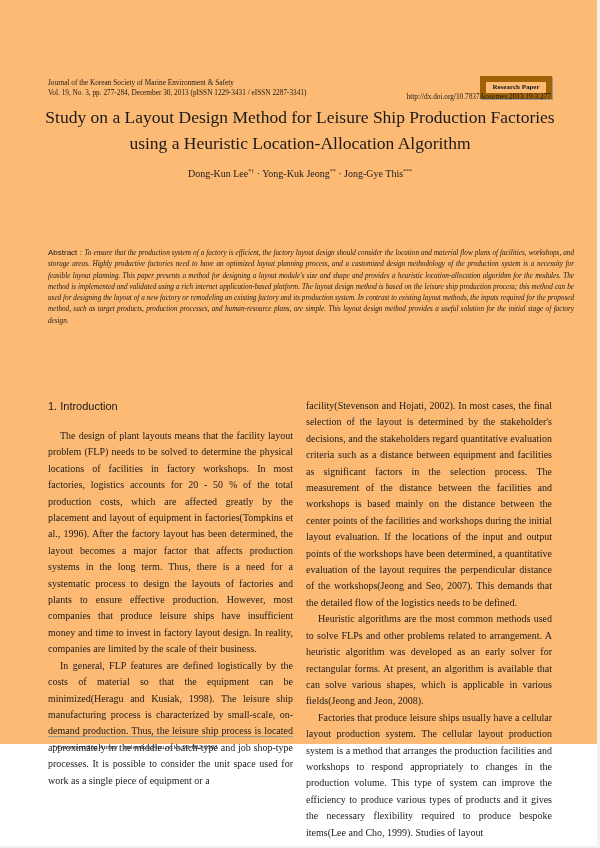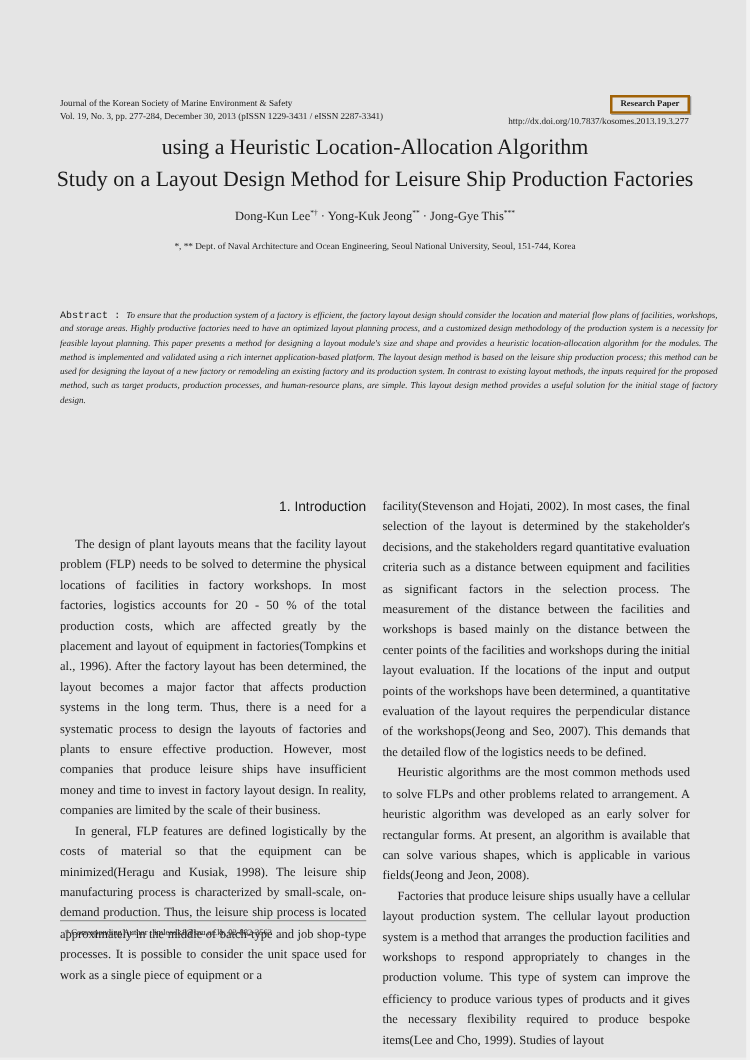--- a/index.html
+++ b/index.html
@@ -1,38 +1,38 @@
 <!DOCTYPE html>
 <html><head>
 <meta charset="utf-8">
 <style>
   html, body { margin: 0; padding: 0; background: #ffffff; }
   body { width: 600px; height: 848px; position: relative; overflow: hidden;
          font-family: "Liberation Serif", serif; color: #1a1a1a; }
-  .page { position: absolute; left: 0; top: 0; width: 600px; height: 848px; background: #e5e5e5; }
+  .page { position: absolute; left: 0; top: 0; width: 600px; height: 744px; background: #fdba74; }
   .journal { position: absolute; left: 48px; top: 78px; font-size: 7.3px; line-height: 10px; }
   .journal div { white-space: nowrap; }
   .doi { position: absolute; right: 49px; top: 92px; font-size: 7.3px; white-space: nowrap; }
-  .rp-badge { position: absolute; right: 48px; top: 76px; width: 60px; height: 11px; border: 2px solid #a16207;
+  .rp-badge { position: absolute; right: 48px; top: 76px; width: 60px; height: 11px; border: 6px solid #a16207;
               font-size: 7px; font-weight: bold; text-align: center; line-height: 11px; box-shadow: 1px 1px 0 #999; }
   .title { position: absolute; left: 30px; width: 540px; top: 104px; text-align: center;
            font-size: 17.5px; line-height: 26px; }
   .authors { position: absolute; left: 0; width: 600px; top: 168px; text-align: center; font-size: 10px; }
   .authors sup { font-size: 6px; }
   .affil { position: absolute; left: 0; width: 600px; text-align: center; font-size: 7.4px; white-space: nowrap; }
   .abstract { position: absolute; left: 48px; top: 247px; width: 526px; font-size: 7.2px; line-height: 11.3px;
               text-align: justify; font-style: italic; }
-  .abstract .lab, .kw .lab { font-family: Liberation Mono, monospace; font-style: normal; font-size: 8px; }
+  .abstract .lab, .kw .lab { font-family: Liberation Sans, sans-serif; font-style: normal; font-size: 8px; }
   .kw { position: absolute; left: 48px; top: 365px; width: 530px; font-size: 7px; font-style: italic; white-space: nowrap; }
   .col { position: absolute; font-size: 10px; line-height: 16.4px; text-align: justify; }
   .col-left { left: 48px; top: 428px; width: 245px; }
   .col-right { left: 306px; top: 398px; width: 246px; }
   .col p { margin: 0; text-indent: 12px; }
   .col p.noindent { text-indent: 0; }
-  .section-title { position: absolute; left: 48px; top: 400px; width: 245px; text-align: right;
+  .section-title { position: absolute; left: 48px; top: 400px; width: 245px; text-align: left;
                    font-family: "Liberation Sans", sans-serif; font-size: 11px; }
   .footnote-rule { position: absolute; left: 48px; top: 736px; width: 245px; border-top: 1.5px solid #999; }
   .footnote { position: absolute; left: 52px; top: 743px; font-size: 6.8px; white-space: nowrap; }
   .pagenum { position: absolute; left: 0; width: 600px; top: 772px; text-align: center;
              font-family: "Liberation Sans", sans-serif; font-weight: bold; font-size: 9px; }
   .bottom-edge { position: absolute; left: 0; top: 846px; width: 600px; height: 2px; background: #eee; }
   .right-edge { position: absolute; right: 0; top: 0; width: 3px; height: 848px; background: #f2f2f2; }
 </style>
 </head>
 <body>
@@ -40,32 +40,31 @@
 <div class="page">
 
   <div class="journal">
     <div>Journal of the Korean Society of Marine Environment &amp; Safety</div>
     <div>Vol. 19, No. 3, pp. 277-284, December 30, 2013 (pISSN 1229-3431 / eISSN 2287-3341)</div>
   </div>
   <div class="rp-badge">Research Paper</div>
   <div class="doi">http://dx.doi.org/10.7837/kosomes.2013.19.3.277</div>
 
   <div class="title">
+    <div>Study on a Layout Design Method for Leisure Ship Production Factories</div>
     <div>using a Heuristic Location-Allocation Algorithm</div>
-    <div>Study on a Layout Design Method for Leisure Ship Production Factories</div>
   </div>
 
   <div class="authors">
     <span>Dong-Kun Lee</span><sup>*†</sup>
     <span> · </span>
     <span>Yong-Kuk Jeong</span><sup>**</sup>
     <span> · </span>
     <span>Jong-Gye This</span><sup>***</sup>
   </div>
-  <div class="affil" style="top:192px">*, ** Dept. of Naval Architecture and Ocean Engineering, Seoul National University, Seoul, 151-744, Korea</div>
 
   <div class="abstract">
     <span class="lab">Abstract : </span><span>To ensure that the production system of a factory is efficient, the factory layout design should consider the location and material flow plans of facilities, workshops, and storage areas. Highly productive factories need to have an optimized layout planning process, and a customized design methodology of the production system is a necessity for feasible layout planning. This paper presents a method for designing a layout module's size and shape and provides a heuristic location-allocation algorithm for the modules. The method is implemented and validated using a rich internet application-based platform. The layout design method is based on the leisure ship production process; this method can be used for designing the layout of a new factory or remodeling an existing factory and its production system. In contrast to existing layout methods, the inputs required for the proposed method, such as target products, production processes, and human-resource plans, are simple. This layout design method provides a useful solution for the initial stage of factory design.</span>
   </div>
 
 
   <div class="section-title">1. Introduction</div>
 
   <div class="col col-left">
     <p>The design of plant layouts means that the facility layout problem (FLP) needs to be solved to determine the physical locations of facilities in factory workshops. In most factories, logistics accounts for 20 - 50 % of the total production costs, which are affected greatly by the placement and layout of equipment in factories(Tompkins et al., 1996). After the factory layout has been determined, the layout becomes a major factor that affects production systems in the long term. Thus, there is a need for a systematic process to design the layouts of factories and plants to ensure effective production. However, most companies that produce leisure ships have insufficient money and time to invest in factory layout design. In reality, companies are limited by the scale of their business.</p>

